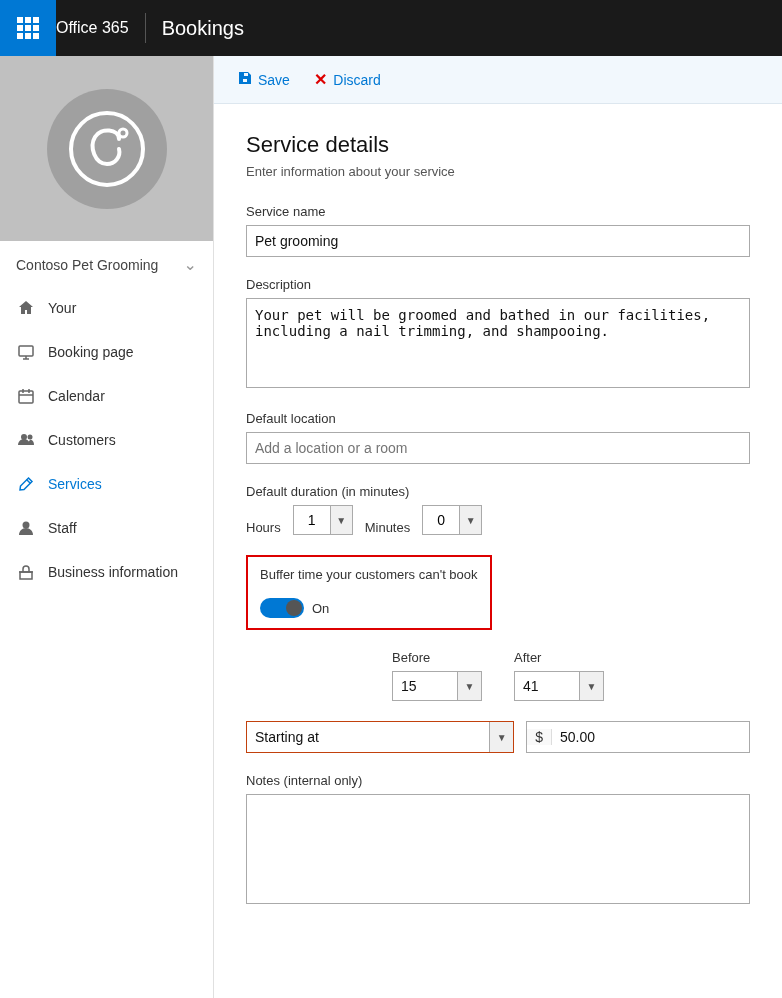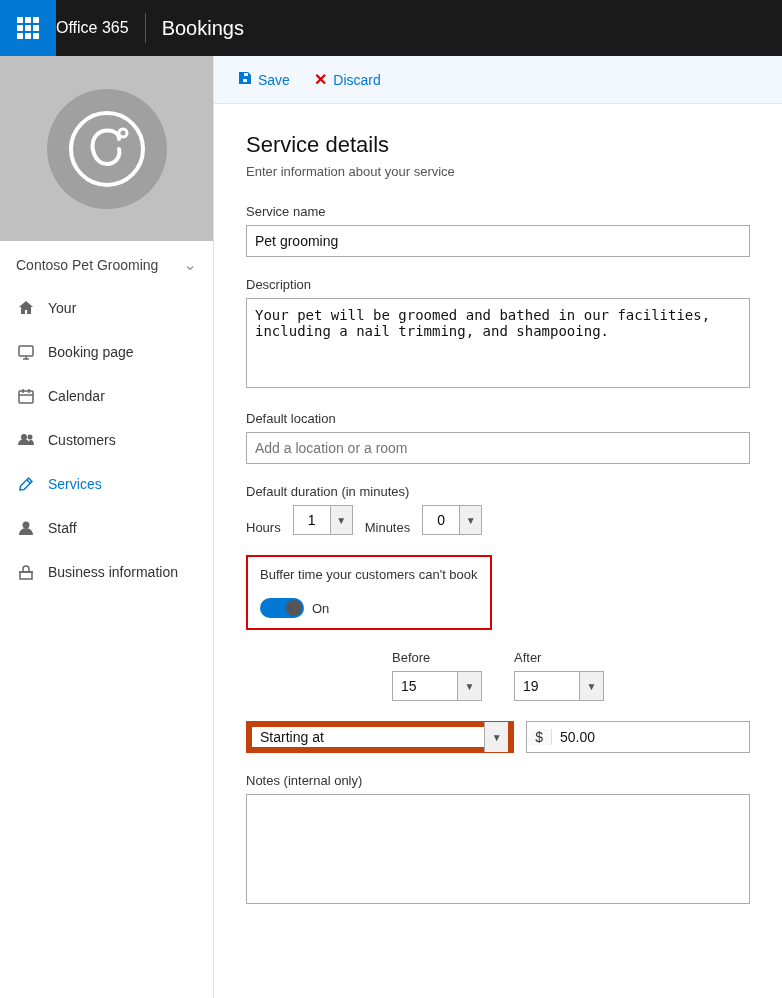--- a/index.html
+++ b/index.html
@@ -314,21 +314,21 @@
 
     
     .price-row {
       display: flex;
       align-items: center;
       gap: 12px;
     }
     .price-select-wide {
       display: flex;
       align-items: center;
-      border: 6px solid #c2410c;
+      border: 1px solid #c2410c;
       height: 32px;
       background: #fff;
       width: 290px;
     }
     .price-select-value {
       flex: 1;
       padding: 0 8px;
       font-size: 14px;
       color: #111;
     }
@@ -562,21 +562,21 @@
         <div class="before-after-group">
           <div class="before-after-label">Before</div>
           <div class="select-with-arrow">
             <span class="select-value">15</span>
             <div class="select-arrow-btn">▼</div>
           </div>
         </div>
         <div class="before-after-group">
           <div class="before-after-label">After</div>
           <div class="select-with-arrow">
-            <span class="select-value">19</span>
+            <span class="select-value">41</span>
             <div class="select-arrow-btn">▼</div>
           </div>
         </div>
       </div>
 
       
       <div class="form-group">
         <div class="price-row">
           <div class="price-select-wide">
             <span class="price-select-value">Starting at</span>

